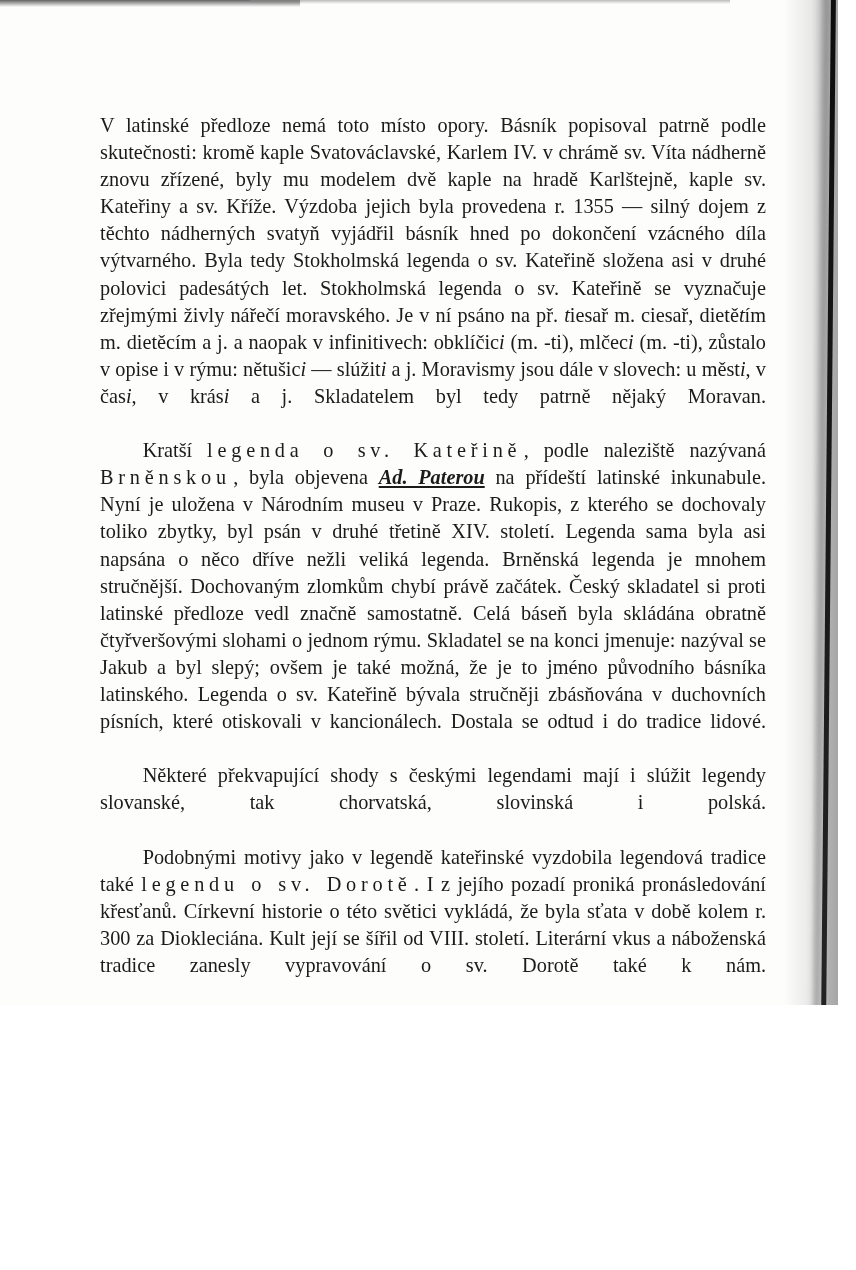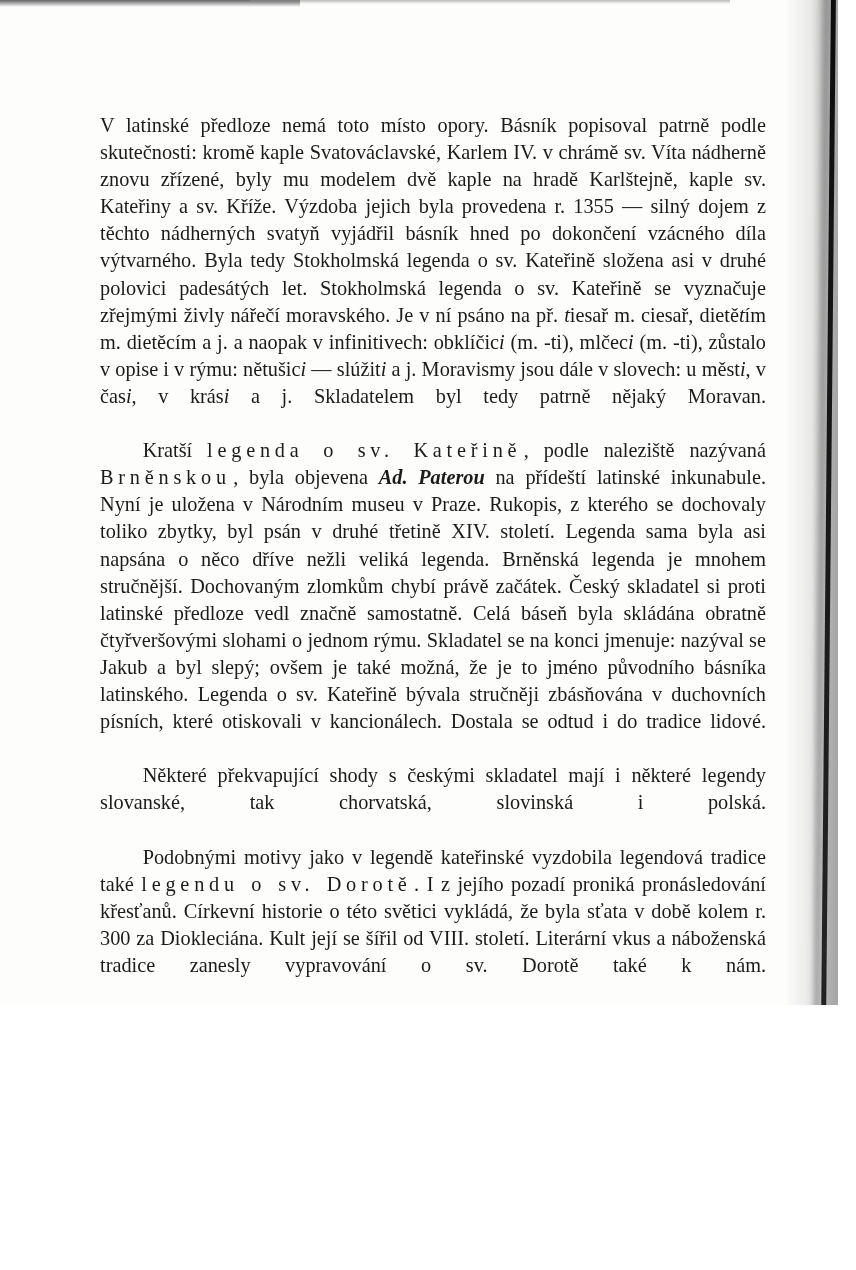--- a/index.html
+++ b/index.html
@@ -108,20 +108,21 @@
   .sp {               
     letter-spacing: 0.235em;
     margin-right: 0.12em;
   }
   .it {               
     font-style: italic;
   }
   .bi {               
     font-style: italic;
     font-weight: 600;
+    text-decoration: underline;
   }
 
   .folio {
     position: absolute;
     left: 100px;
     top: 1206px;
     font-size: 21px;
     color: #c2410c;
     letter-spacing: .045em;
   }
@@ -135,19 +136,19 @@
   <div class="scan-top-shadow2"></div>
 
   <div class="scan-right-gradient"></div>
   <div class="scan-right-edge-soft"></div>
   <div class="scan-right-edge"></div>
   <div class="scan-right-white"></div>
 
   <div class="textblock" id="textblock" style="color: rgb(27, 27, 27);">
       <p class="para"><span>V latinské předloze nemá toto místo opory. Básník popisoval patrně podle skutečnosti: kromě kaple Svatováclavské, Karlem IV. v chrámě sv. Víta nádherně znovu zřízené, byly mu modelem dvě kaple na hradě Karlštejně, kaple sv. Kateřiny a sv. Kříže. Výzdoba jejich byla provedena r. 1355 — silný dojem z těchto nádherných svatyň vyjádřil básník hned po dokončení vzácného díla výtvarného. Byla tedy Stokholmská legenda o sv. Kateřině složena asi v druhé polovici padesátých let. Stokholmská legenda o sv. Kateřině se vyznačuje zřejmými živly nářečí moravského. Je v ní psáno na př. </span><span class="it">t</span><span>iesař m. ciesař, dietě</span><span class="it">t</span><span>ím m. dietěcím a j. a naopak v infinitivech: obklíčic</span><span class="it">i</span><span> (m. -ti), mlčec</span><span class="it">i</span><span> (m. -ti), zůstalo v opise i v rýmu: nětušic</span><span class="it">i</span><span> — slúžit</span><span class="it">i</span><span> a j. Moravismy jsou dále v slovech: u měst</span><span class="it">i</span><span>, v čas</span><span class="it">i</span><span>, v krás</span><span class="it">i</span><span> a j. Skladatelem byl tedy patrně nějaký Moravan.</span></p>
       <p class="para indent"><span>Kratší </span><span class="sp">legenda o sv. Kateřině</span><span>, podle naleziště nazývaná </span><span class="sp">Brněnskou</span><span>, byla objevena </span><span class="bi">Ad. Paterou</span><span> na přídeští latinské inkunabule. Nyní je uložena v Národním museu v Praze. Rukopis, z kterého se dochovaly toliko zbytky, byl psán v druhé třetině XIV. století. Legenda sama byla asi napsána o něco dříve nežli veliká legenda. Brněnská legenda je mnohem stručnější. Dochovaným zlomkům chybí právě začátek. Český skladatel si proti latinské předloze vedl značně samostatně. Celá báseň byla skládána obratně čtyřveršovými slohami o jednom rýmu. Skladatel se na konci jmenuje: nazýval se Jakub a byl slepý; ovšem je také možná, že je to jméno původního básníka latinského. Legenda o sv. Kateřině bývala stručněji zbásňována v duchovních písních, které otiskovali v kancionálech. Dostala se odtud i do tradice lidové.</span></p>
-      <p class="para indent"><span>Některé překvapující shody s českými skladatel mají i některé legendy slovanské, tak chorvatská, slovinská i polská.</span></p>
+      <p class="para indent"><span>Některé překvapující shody s českými legendami mají i slúžit legendy slovanské, tak chorvatská, slovinská i polská.</span></p>
       <p class="para indent"><span>Podobnými motivy jako v legendě kateřinské vyzdobila legendová tradice také </span><span class="sp">legendu o sv. Dorotě</span><span>. I z jejího pozadí proniká pronásledování křesťanů. Církevní historie o této světici vykládá, že byla sťata v době kolem r. 300 za Diokleciána. Kult její se šířil od VIII. století. Literární vkus a náboženská tradice zanesly vypravování o sv. Dorotě také k nám.</span></p>
     </div>
 
   <div class="folio">158</div>
 
 </div>
 
 </body></html>

